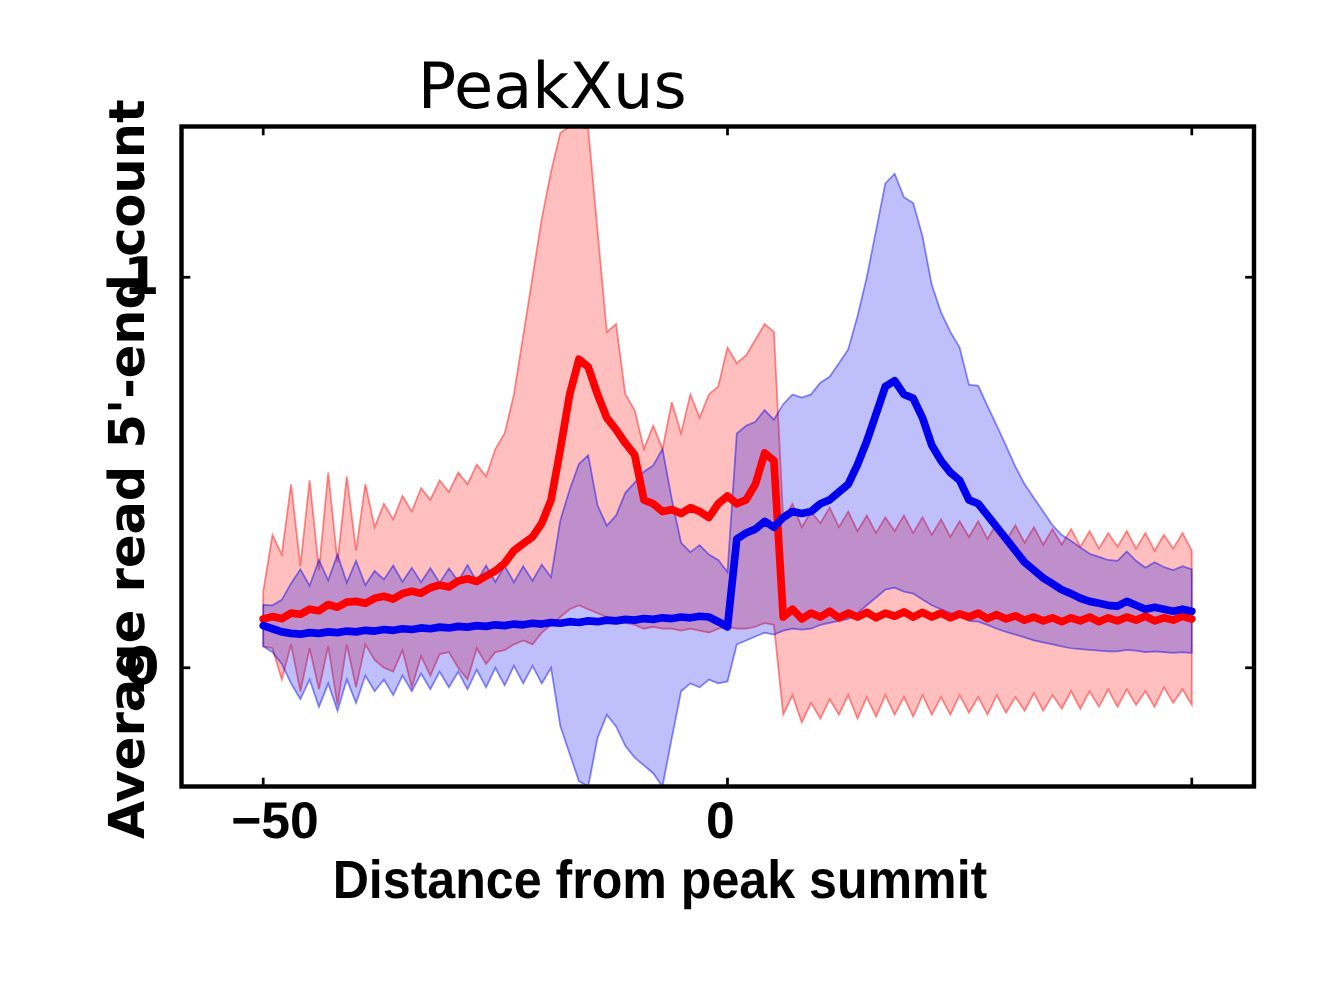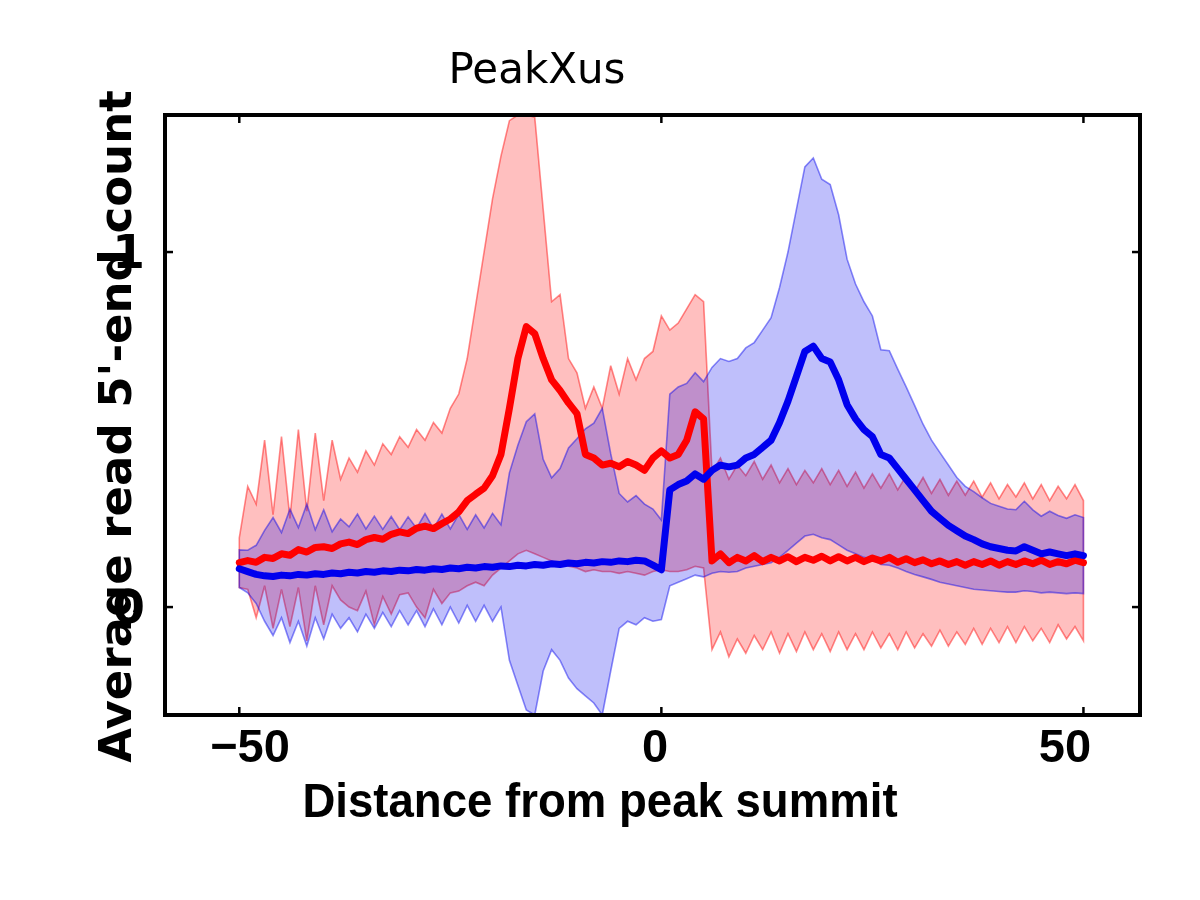--- a/index.html
+++ b/index.html
@@ -2,23 +2,22 @@
 <html><head>
 <meta charset="utf-8">
 <style>
   html,body{margin:0;padding:0;background:#ffffff;}
   body{width:1200px;height:900px;overflow:hidden;font-family:"DejaVu Sans",sans-serif;}
   #figure{position:relative;width:1200px;height:900px;background:#fff;}
   #chart-svg{position:absolute;left:0;top:0;width:1200px;height:900px;display:block;}
   .txt{position:absolute;color:#000;white-space:nowrap;}
   #chart-title{
     left:0;top:44px;width:1004px;text-align:center;
-    font-family:"DejaVu Sans",sans-serif;font-weight:400;font-size:42px;
+    font-family:"DejaVu Sans",sans-serif;font-weight:400;font-size:58px;
     letter-spacing:0px;
-    margin-left:35px;
   }
   #ylabel{
     left:-245px;top:400px;width:720px;text-align:center;
     transform:rotate(-90deg);transform-origin:50% 50%;
     font-family:"DejaVu Sans",sans-serif;font-weight:700;font-size:45px;
   }
   #xlabel{
     left:0;top:772px;width:1200px;text-align:center;
     font-family:"Liberation Sans",sans-serif;font-weight:700;font-size:49px;
     transform:scaleX(0.93);transform-origin:50% 50%;
@@ -72,15 +71,14 @@
 
   <div class="txt" id="ylabel">Average read 5'-end count</div>
 
   <div class="txt" id="xlabel">Distance from peak summit</div>
 
   <div class="txt ytick" id="ytick-1" style="left:55px;top:224px;">1</div>
   <div class="txt ytick" id="ytick-0" style="left:55px;top:579px;">0</div>
 
   <div class="txt xtick" id="xtick-neg50" style="left:160px;top:718px;">−50</div>
   <div class="txt xtick" id="xtick-0" style="left:565px;top:718px;">0</div>
-  <div class="txt xtick" id="xtick-50" style="left:975px;top:718px;">50</div>
 
 </div>
 
 </body></html>

